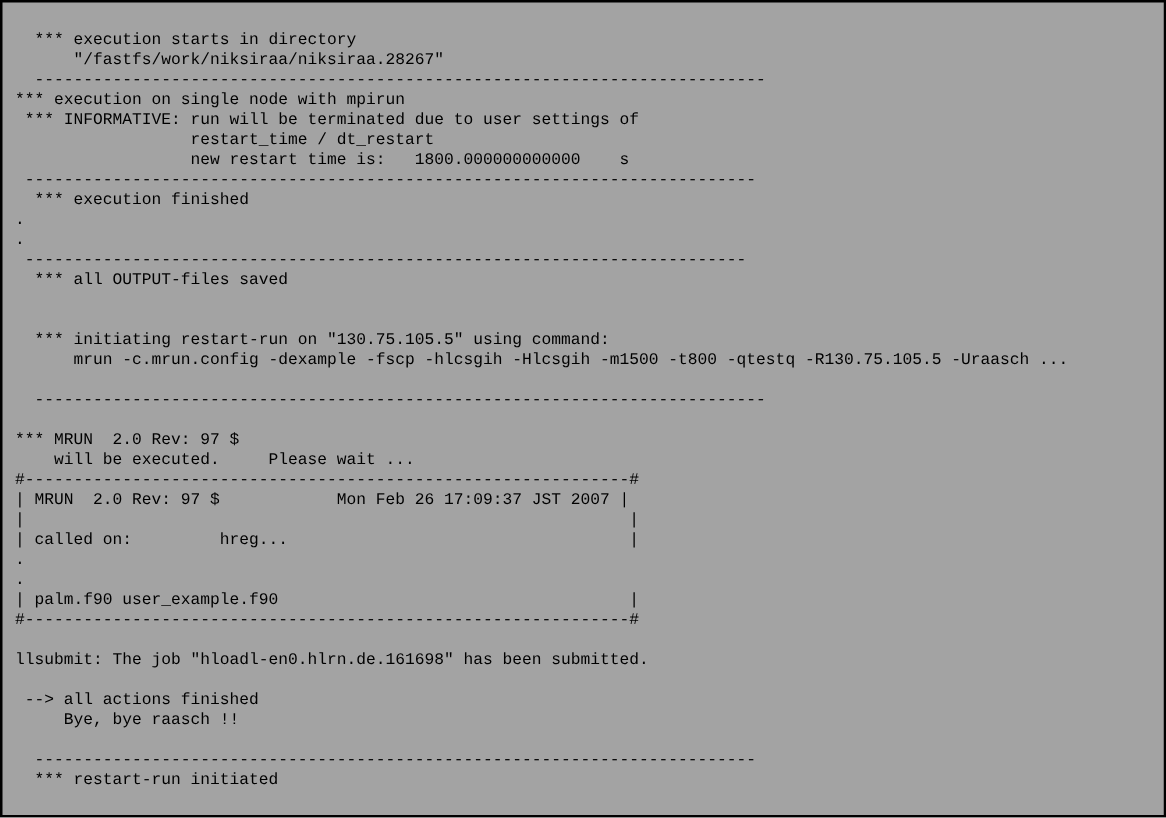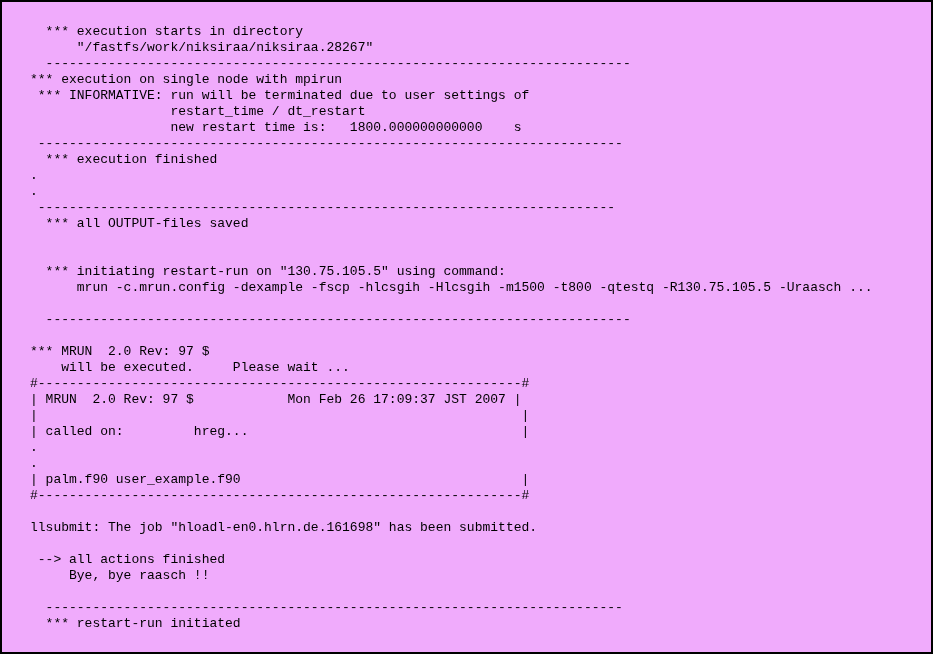--- a/index.html
+++ b/index.html
@@ -7,23 +7,23 @@
       padding: 0;
       box-sizing: border-box;
     }
     body {
       background: #ffffff;
       padding: 0;
     }
     .terminal-box {
       width: 933px;
       height: 654px;
-      background: #f0abfc;
+      background: #a3a3a3;
       border: 2px solid #000000;
-      padding: 6px 28px;
+      padding: 6px 10px;
       font-family: "Courier New", Courier, monospace;
       font-size: 13px;
       line-height: 16px;
       color: #000000;
       white-space: pre;
       overflow: hidden;
     }
   </style>
 </head>
 <body>

